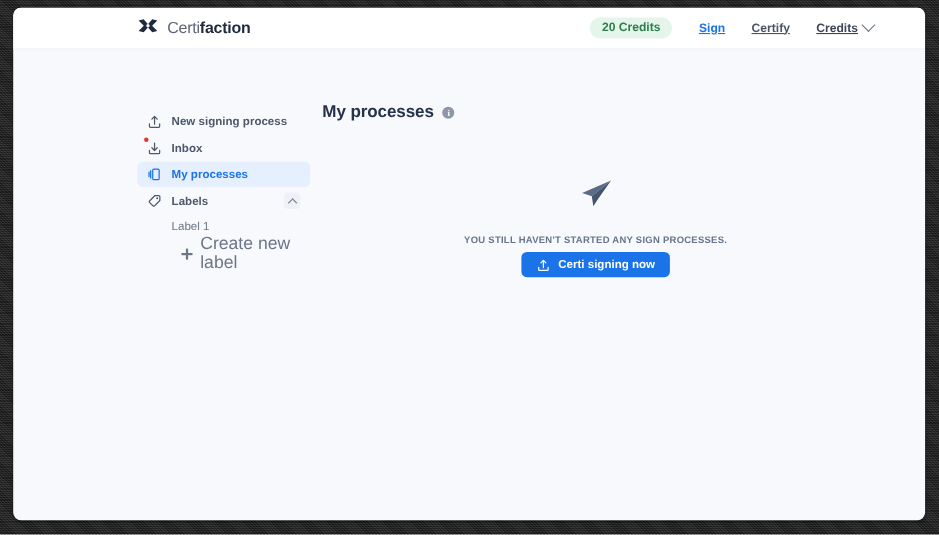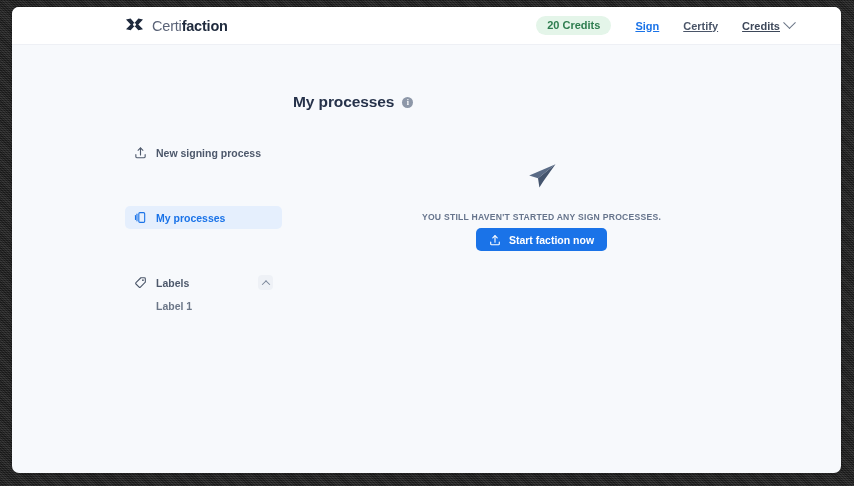--- a/index.html
+++ b/index.html
@@ -132,21 +132,20 @@
   .side-item {
     display: flex;
     align-items: center;
     gap: 9px;
     height: 23px;
     padding: 0 9px;
     border-radius: 5px;
     cursor: pointer;
     position: relative;
     margin-bottom: 1px;
-    margin-top: 42px;
   }
   .side-item .side-label {
     font-size: 10.5px;
     font-weight: 600;
     color: #4d586b;
     white-space: nowrap;
   }
   .side-item.active { background: #e5effd; }
   .side-item.active .side-label { color: #1a73e8; }
   .side-icon {
@@ -183,21 +182,21 @@
   .sub-item {
     padding-left: 31px;
     height: 22px;
     display: flex;
     align-items: center;
     cursor: pointer;
   }
   .sub-item .sub-label {
     font-size: 10.5px;
     color: #6b7687;
-    font-weight: 700;
+    font-weight: 400;
     white-space: nowrap;
     text-align: center;
   }
   .create-label {
     padding-left: 40px;
     height: 22px;
     display: flex;
     align-items: center;
     gap: 7px;
     cursor: pointer;
@@ -334,20 +333,31 @@
           <span class="side-icon">
             <svg width="13" height="13" viewBox="0 0 14 14" aria-hidden="true">
               <path d="M2 9.3 V11.6 a1 1 0 0 0 1 1 h8 a1 1 0 0 0 1 -1 V9.3" fill="none" stroke="#4d586b" stroke-width="1.2" stroke-linecap="round"></path>
               <path d="M7 9.6 V2.2" fill="none" stroke="#4d586b" stroke-width="1.2" stroke-linecap="round"></path>
               <path d="M4.4 4.6 L7 2.0 L9.6 4.6" fill="none" stroke="#4d586b" stroke-width="1.2" stroke-linecap="round" stroke-linejoin="round"></path>
             </svg>
           </span>
           <span class="side-label">New signing process</span>
         </div>
 
+        <div class="side-item">
+          <span class="dot-badge"></span>
+          <span class="side-icon">
+            <svg width="13" height="13" viewBox="0 0 14 14" aria-hidden="true">
+              <path d="M2 9.3 V11.6 a1 1 0 0 0 1 1 h8 a1 1 0 0 0 1 -1 V9.3" fill="none" stroke="#4d586b" stroke-width="1.2" stroke-linecap="round"></path>
+              <path d="M7 2.2 V9.3" fill="none" stroke="#4d586b" stroke-width="1.2" stroke-linecap="round"></path>
+              <path d="M4.4 6.8 L7 9.5 L9.6 6.8" fill="none" stroke="#4d586b" stroke-width="1.2" stroke-linecap="round" stroke-linejoin="round"></path>
+            </svg>
+          </span>
+          <span class="side-label">Inbox</span>
+        </div>
 
         <div class="side-item active">
           <span class="side-icon">
             <svg width="13" height="13" viewBox="0 0 14 14" aria-hidden="true">
               <rect x="5.2" y="1.8" width="6.3" height="10.4" rx="1.2" fill="none" stroke="#1a73e8" stroke-width="1.2"></rect>
               <path d="M3.2 3.4 V10.6" fill="none" stroke="#1a73e8" stroke-width="1.2" stroke-linecap="round"></path>
               <path d="M1.6 4.8 V9.2" fill="none" stroke="#1a73e8" stroke-width="1.2" stroke-linecap="round"></path>
             </svg>
           </span>
           <span class="side-label">My processes</span>
@@ -364,20 +374,24 @@
           <span class="spacer"></span>
           <span class="collapse-btn">
             <span class="chev-up-small"></span>
           </span>
         </div>
 
         <div class="sub-item">
           <span class="sub-label">Label 1</span>
         </div>
 
+        <div class="create-label">
+          <span class="plus-icon"></span>
+          <span class="sub-label">Create new label</span>
+        </div>
       </div>
 
       <div class="main">
 
         <div class="page-title-row">
           <span class="page-title">My processes</span>
           <span class="info-icon">i</span>
         </div>
 
         <div class="empty-state">
@@ -389,21 +403,21 @@
           </span>
           <div class="empty-title">YOU STILL HAVEN'T STARTED ANY SIGN PROCESSES.</div>
           <button class="cta-button">
             <span class="side-icon">
               <svg width="12" height="12" viewBox="0 0 14 14" aria-hidden="true">
                 <path d="M2 9.3 V11.6 a1 1 0 0 0 1 1 h8 a1 1 0 0 0 1 -1 V9.3" fill="none" stroke="#ffffff" stroke-width="1.3" stroke-linecap="round"></path>
                 <path d="M7 9.6 V2.2" fill="none" stroke="#ffffff" stroke-width="1.3" stroke-linecap="round"></path>
                 <path d="M4.4 4.6 L7 2.0 L9.6 4.6" fill="none" stroke="#ffffff" stroke-width="1.3" stroke-linecap="round" stroke-linejoin="round"></path>
               </svg>
             </span>
-            <span class="cta-label">Start faction now</span>
+            <span class="cta-label">Certi signing now</span>
           </button>
         </div>
 
       </div>
     </div>
 
   </div>
 </div>
 
 </body></html>

